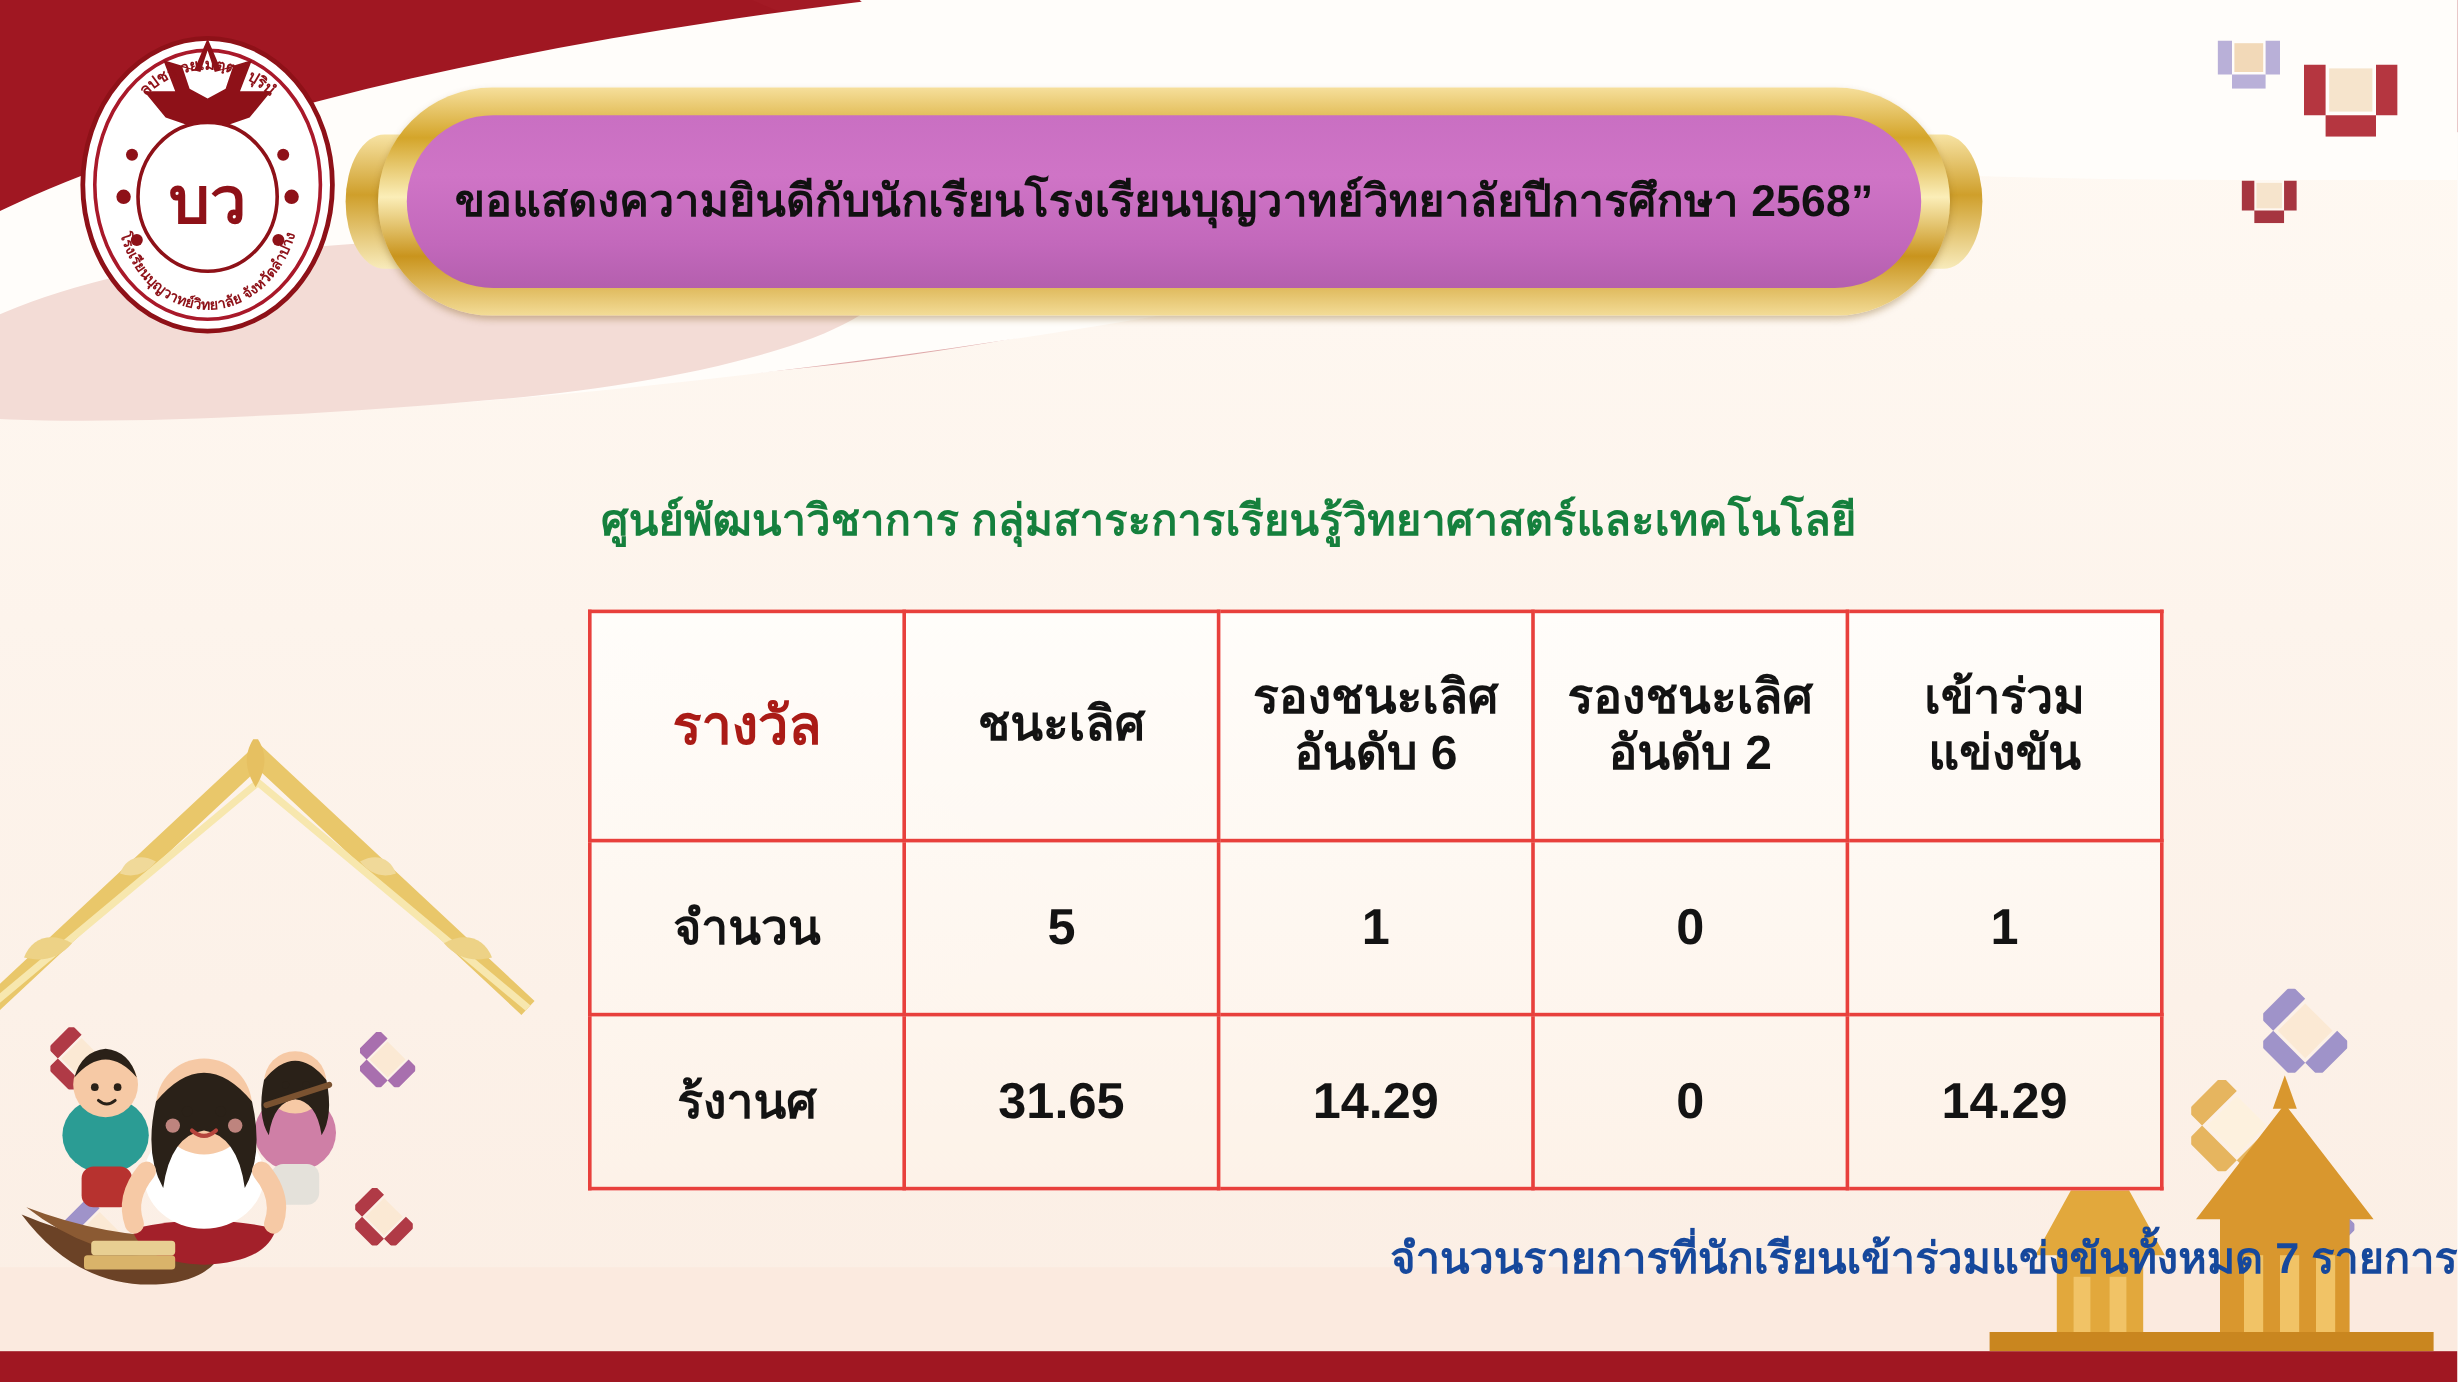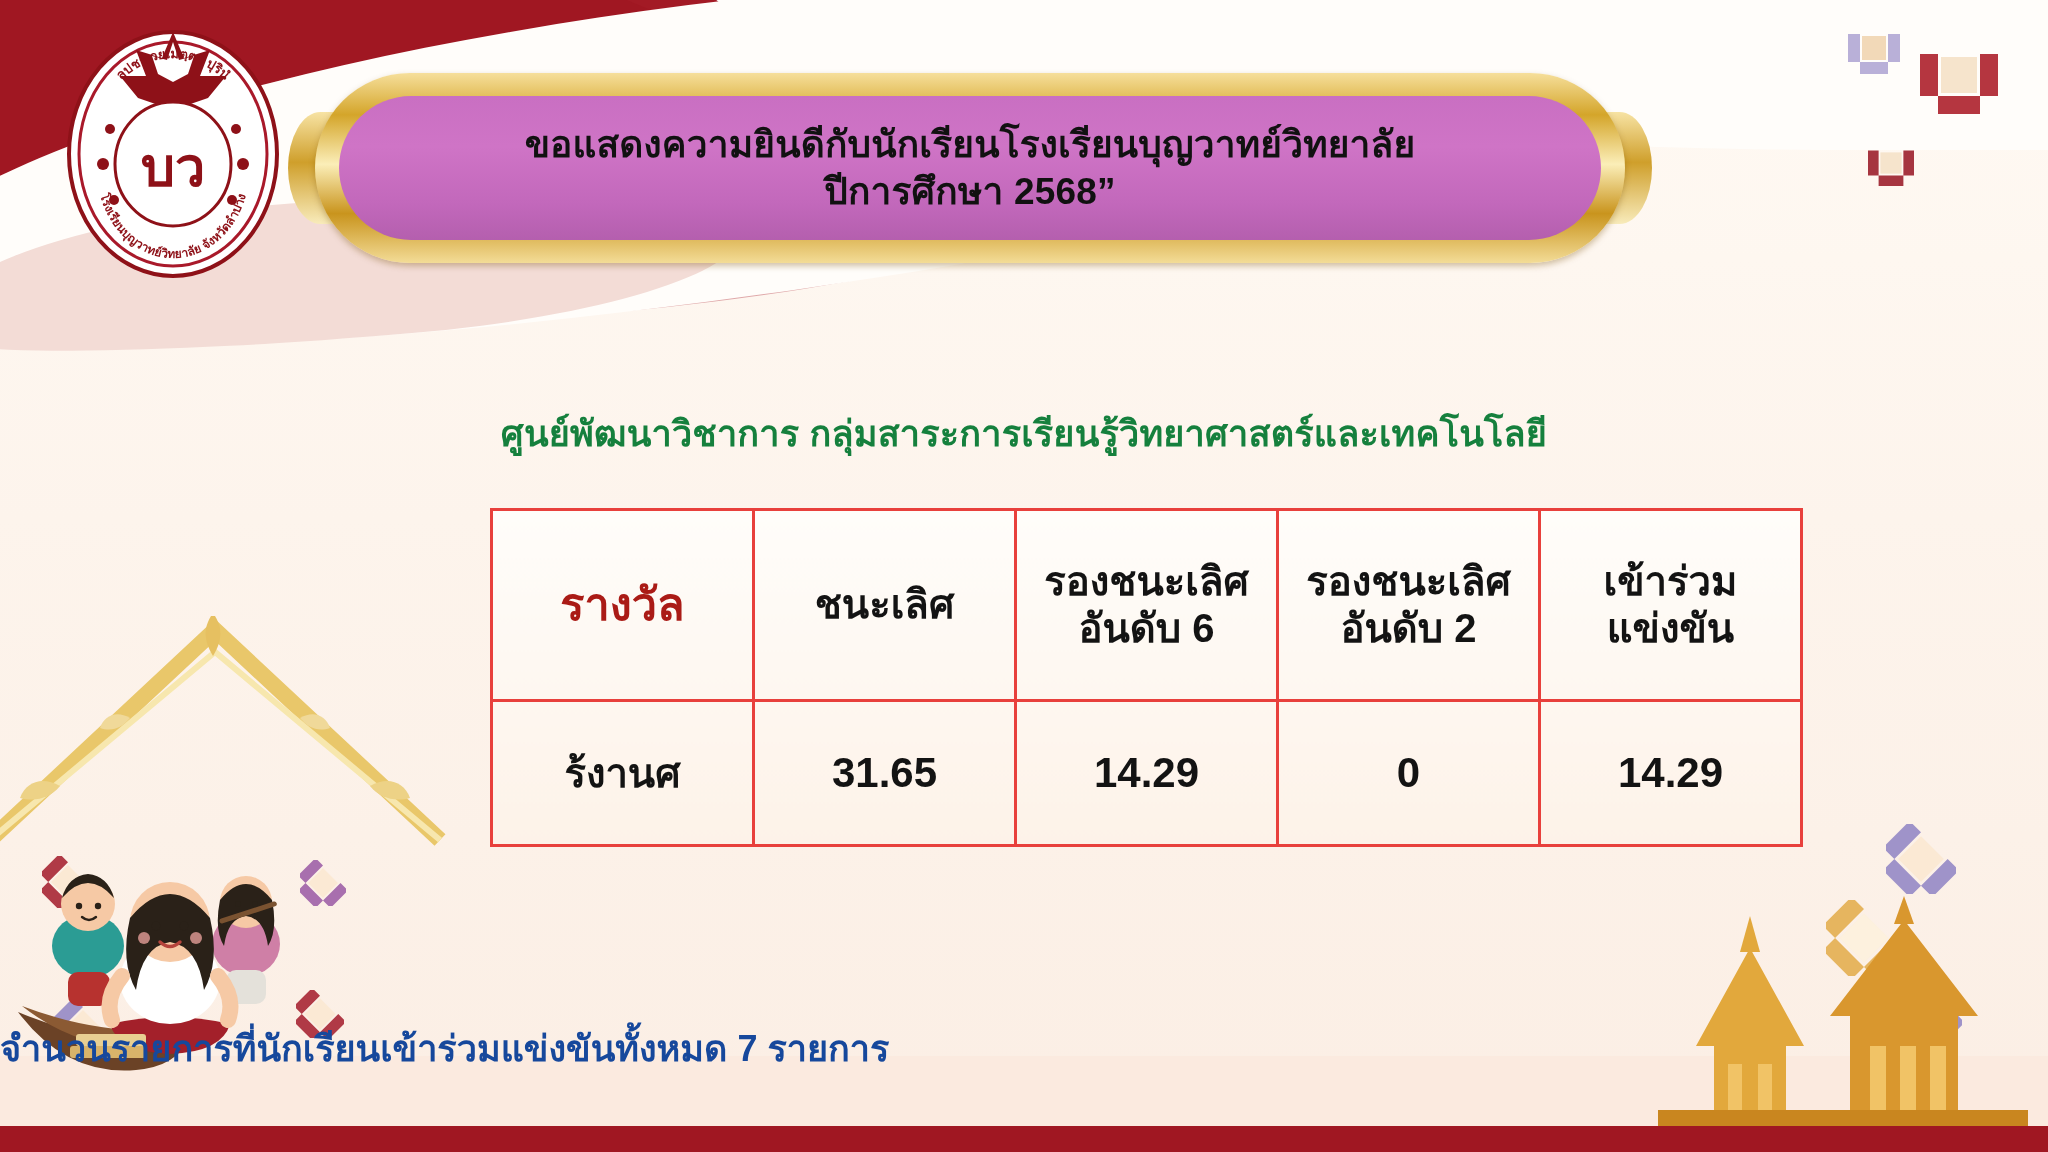--- a/index.html
+++ b/index.html
@@ -138,21 +138,21 @@
     left: 11px; top: 11px; right: 11px; bottom: 11px;
     border-radius: 86px;
     background: linear-gradient(180deg,#fff6d6 0%,#e7c濃55 0%,#fdf2cf 12%,#d8ab33 50%,#fbf0c4 88%,#d7ad3a 100%);
   }
   .plaque-inner {
     position: absolute;
     left: 24px; top: 23px; right: 24px; bottom: 23px;
     border-radius: 74px;
     background: linear-gradient(180deg,#c96fc2 0%,#cf74c6 35%,#c268bb 75%,#b45fae 100%);
     display: flex;
-    flex-direction: column;
+    flex-direction: row;
     align-items: center;
     justify-content: center;
   }
   .plaque-line {
     color: #111111;
     font-weight: 700;
     font-size: 37px;
     line-height: 1.28;
     letter-spacing: .2px;
     text-align: center;
@@ -223,21 +223,21 @@
   col.c2 { width: 262px; }
   col.c3 { width: 262px; }
   col.c4 { width: 262px; }
   col.c5 { width: 262px; }
 
   
   .footer-note {
     position: absolute;
     left: 0; right: 0;
     top: 1020px;
-    text-align: left;
+    text-align: right;
     color: #16489c;
     font-weight: 700;
     font-size: 36px;
   }
 
   
   .deco-sq {
     position: absolute;
   }
   .deco-sq svg { display:block; }
@@ -508,20 +508,27 @@
             <div>อันดับ 2</div>
           </th>
           <th>
             <div>เข้าร่วม</div>
             <div>แข่งขัน</div>
           </th>
         </tr>
       </thead>
       <tbody>
         <tr>
+          <td class="first-col">จำนวน</td>
+          <td>5</td>
+          <td>1</td>
+          <td>0</td>
+          <td>1</td>
+        </tr>
+        <tr>
           <td class="first-col">ร้งานศ</td>
           <td>31.65</td>
           <td>14.29</td>
           <td>0</td>
           <td>14.29</td>
         </tr>
       </tbody>
     </table>
   </div>
 

